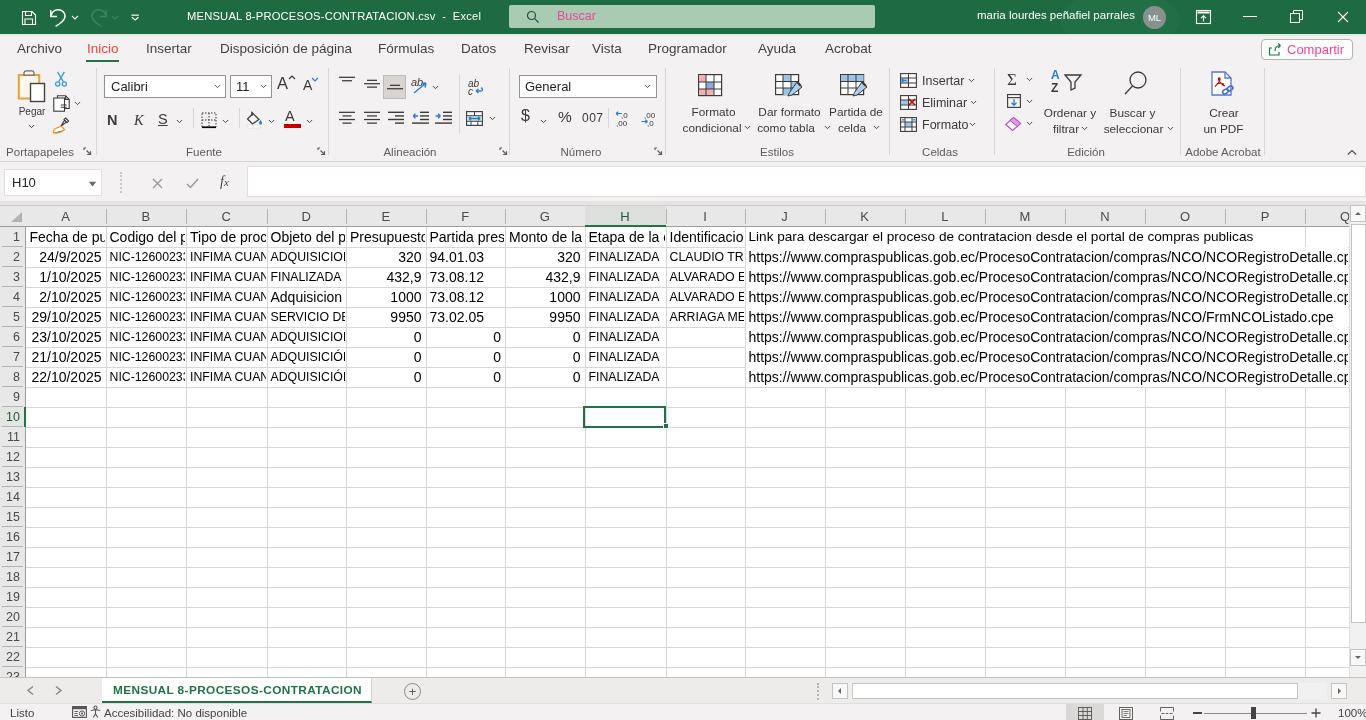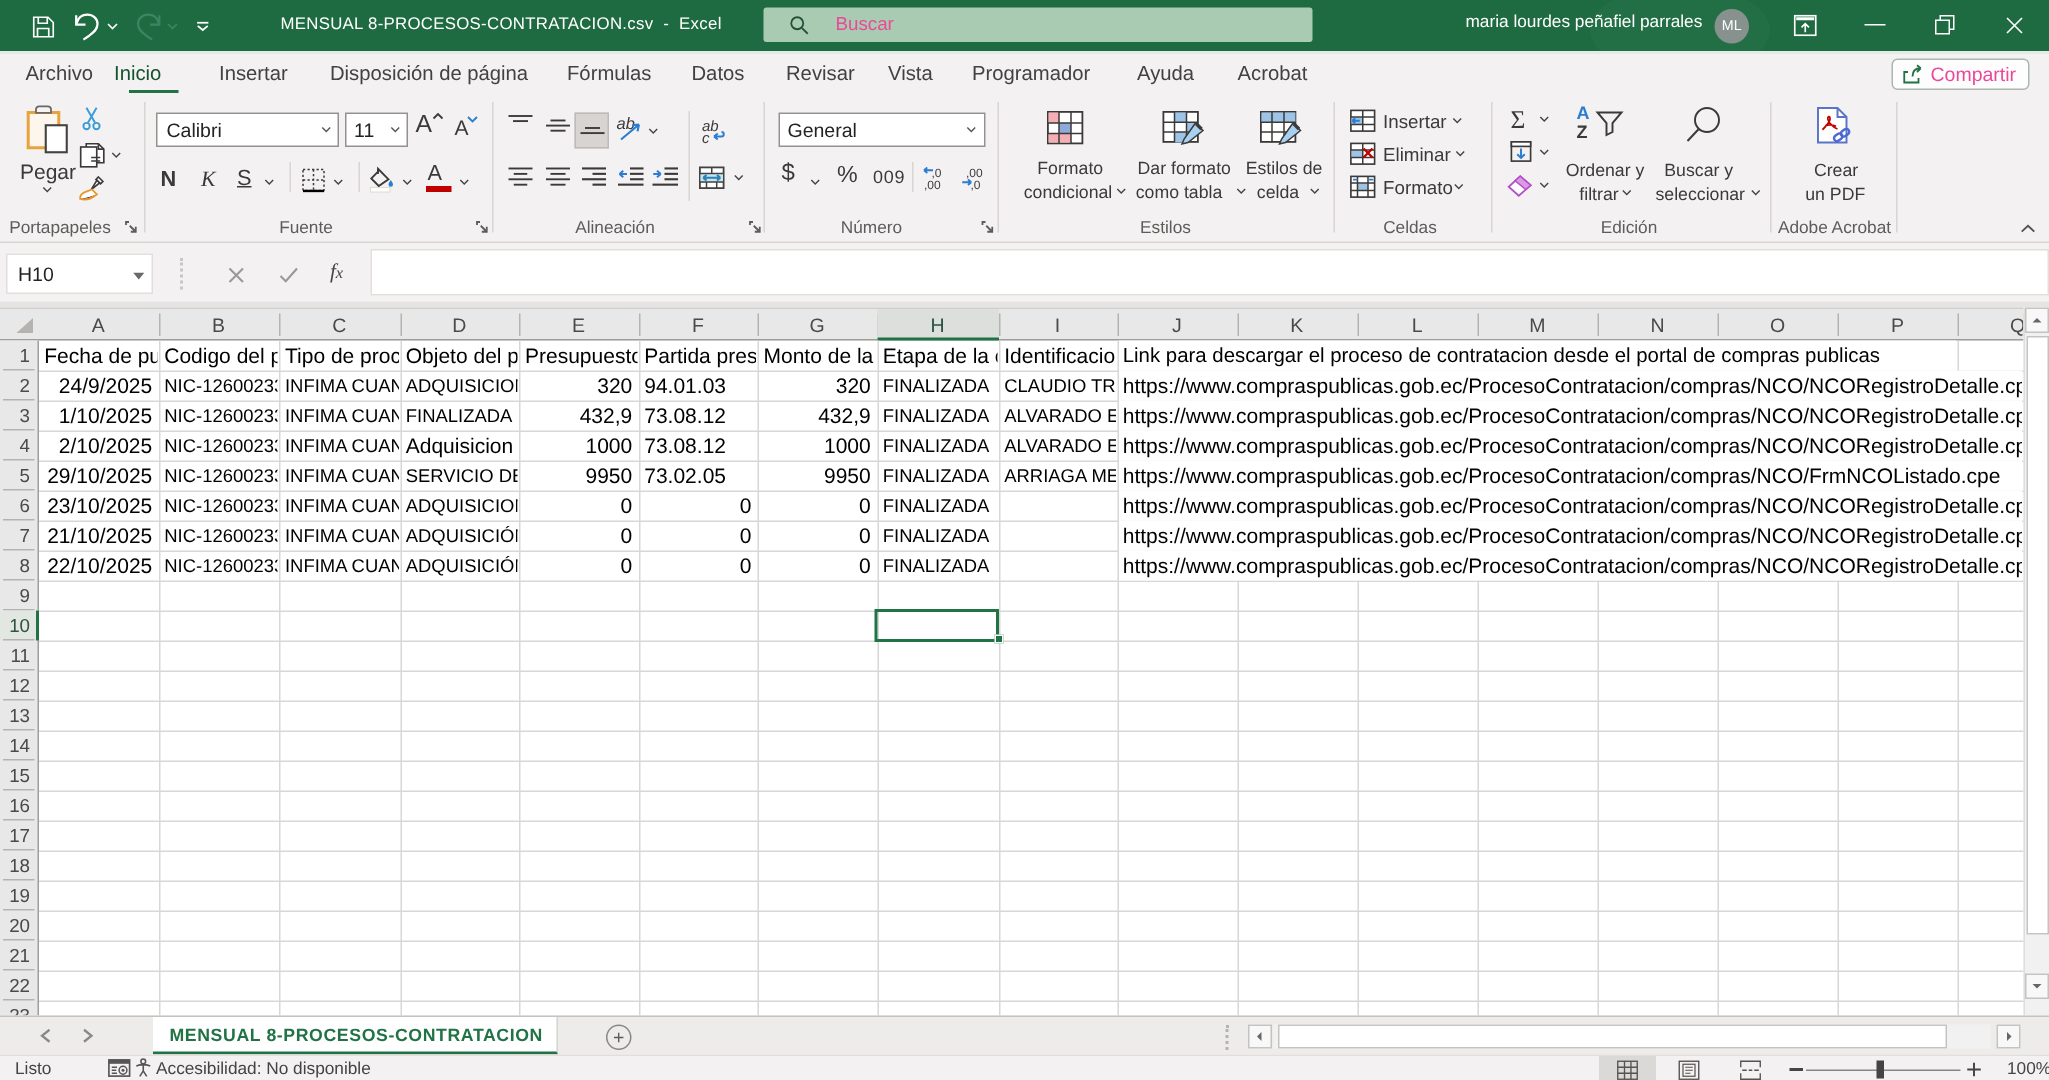--- a/index.html
+++ b/index.html
@@ -60,21 +60,21 @@
 <svg style="left:1290px;top:10px" width="13" height="13" viewBox="0 0 13 13">
 <rect x="0.5" y="3.5" width="9" height="9" fill="none" stroke="#fff" stroke-width="1"></rect>
 <path d="M3.5 3.5 V0.5 H12.5 V9.5 H9.5" fill="none" stroke="#fff" stroke-width="1"></path>
 </svg>
 <svg style="left:1337px;top:11px" width="12" height="12" viewBox="0 0 12 12">
 <path d="M1 1 L11 11 M11 1 L1 11" stroke="#fff" stroke-width="1.1"></path>
 </svg>
 <div class="ab" style="left:0;top:34px;width:1366px;height:127px;background:#f3f1f1"></div>
 <div class="ab" style="left:0;top:34px;width:1366px;height:2px;background:#e2ece5"></div>
 <div class="tabt" style="left:17px;color:#424242">Archivo</div>
-<div class="tabt" style="left:76px;color:#14532d">Inicio</div>
+<div class="tabt" style="left:87px;color:#ef4444">Inicio</div>
 <div class="tabt" style="left:146px;color:#424242">Insertar</div>
 <div class="tabt" style="left:220px;color:#424242">Disposición de página</div>
 <div class="tabt" style="left:378px;color:#424242">Fórmulas</div>
 <div class="tabt" style="left:461px;color:#424242">Datos</div>
 <div class="tabt" style="left:524px;color:#424242">Revisar</div>
 <div class="tabt" style="left:592px;color:#424242">Vista</div>
 <div class="tabt" style="left:648px;color:#424242">Programador</div>
 <div class="tabt" style="left:758px;color:#424242">Ayuda</div>
 <div class="tabt" style="left:825px;color:#424242">Acrobat</div>
 <div class="ab" style="left:86px;top:59.5px;width:33px;height:2.4px;background:#217346"></div>
@@ -91,21 +91,21 @@
 <div class="vsep" style="left:665px;top:68px;height:87px"></div>
 <div class="vsep" style="left:889px;top:68px;height:87px"></div>
 <div class="vsep" style="left:994px;top:68px;height:87px"></div>
 <div class="vsep" style="left:1180px;top:68px;height:87px"></div>
 <div class="vsep" style="left:1264px;top:68px;height:87px"></div>
 <svg style="left:17px;top:70px" width="30" height="32" viewBox="0 0 30 32">
 <rect x="1.8" y="5" width="20.4" height="23.5" fill="#fdf6ec" stroke="#e8a33d" stroke-width="2"></rect>
 <path d="M7 5.2 V2.6 A2.2 2.2 0 0 1 9.2 0.9 H14.8 A2.2 2.2 0 0 1 17 2.6 V5.2 Z" fill="#f6f3f2" stroke="#6b6967" stroke-width="1.2"></path>
 <rect x="13.5" y="13.5" width="14" height="18" fill="#fff" stroke="#444240" stroke-width="1.4"></rect>
 </svg>
-<div class="btxt" style="left:13px;top:106px;width:38px;font-size:14px">Pegar</div>
+<div class="btxt" style="left:13px;top:106px;width:38px;font-size:10px">Pegar</div>
 <svg class="car" style="left:28px;top:124px" width="8" height="5" viewBox="0 0 8 5">
     <path d="M1 0.8 L4 3.8 L7 0.8" fill="none" stroke="#444" stroke-width="1.1"></path>
   </svg>
 <svg style="left:55px;top:71px" width="12" height="17" viewBox="0 0 12 17">
 <path d="M2.6 0.8 L8.3 10.6 M9.4 0.8 L3.7 10.6" stroke="#3a9bd8" stroke-width="1.3" fill="none"></path>
 <circle cx="2.7" cy="13" r="2.1" fill="none" stroke="#3a9bd8" stroke-width="1.3"></circle>
 <circle cx="9.3" cy="13" r="2.1" fill="none" stroke="#3a9bd8" stroke-width="1.3"></circle>
 </svg>
 <svg style="left:53px;top:95px" width="17" height="17" viewBox="0 0 17 17">
 <path d="M4.5 3 V0.8 H12.6 L16.2 4.4 V13.5 H11.5" fill="#fff" stroke="#3b3a39" stroke-width="1.1"></path>
@@ -256,21 +256,21 @@
 <div class="ab" style="left:519px;top:75px;width:138px;height:23px;background:#fff;border:1px solid #949290"></div>
 <div class="ab" style="left:525px;top:79px;font-size:13px;color:#232323">General</div>
 <svg class="car" style="left:644px;top:84px" width="8" height="5" viewBox="0 0 8 5">
     <path d="M1 0.8 L4 3.8 L7 0.8" fill="none" stroke="#555" stroke-width="1.1"></path>
   </svg>
 <div class="ab" style="left:521px;top:107px;font-size:16px;color:#3b3a39">$</div>
 <svg class="car" style="left:540px;top:119px" width="8" height="5" viewBox="0 0 8 5">
     <path d="M1 0.8 L4 3.8 L7 0.8" fill="none" stroke="#444" stroke-width="1.1"></path>
   </svg>
 <div class="ab" style="left:558px;top:108px;font-size:15.5px;color:#3b3a39">%</div>
-<div class="ab" style="left:582px;top:111px;font-size:12px;color:#3b3a39;letter-spacing:.5px">009</div>
+<div class="ab" style="left:582px;top:111px;font-size:12px;color:#3b3a39;letter-spacing:.5px">007</div>
 <div class="vsep" style="left:608px;top:108px;height:20px"></div>
 <svg style="left:615px;top:110px" width="16" height="17" viewBox="0 0 16 17">
 <text x="6" y="8" font-size="8" fill="#3b3a39">,0</text>
     <text x="1" y="16" font-size="8" fill="#3b3a39">,00</text>
 <path d="M7 3.5 L1 3.5 M1 3.5 L3.2 1.7 M1 3.5 L3.2 5.3" fill="none" stroke="#2b7cd3" stroke-width="1.2"></path>
 </svg>
 <svg style="left:641px;top:110px" width="16" height="17" viewBox="0 0 16 17">
 <text x="3" y="8" font-size="8" fill="#3b3a39">,00</text>
     <text x="6" y="16" font-size="8" fill="#3b3a39">,0</text>
 <path d="M0.5 11.5 L6.5 11.5 M6.5 11.5 L4.3 9.7 M6.5 11.5 L4.3 13.3" fill="none" stroke="#2b7cd3" stroke-width="1.2"></path>
@@ -306,21 +306,21 @@
 <svg class="car" style="left:824px;top:125px" width="8" height="5" viewBox="0 0 8 5">
     <path d="M1 0.8 L4 3.8 L7 0.8" fill="none" stroke="#444" stroke-width="1.1"></path>
   </svg>
 <svg style="left:840px;top:74px" width="29" height="25" viewBox="0 0 29 25">
     <rect x="0.6" y="0.6" width="23" height="20" fill="#fff" stroke="#3b3a39" stroke-width="1.2"></rect>
     <rect x="1" y="1" width="22.6" height="6.5" fill="#9dc3e6"></rect>
     <path d="M0.6 7.5 H23.6 M0.6 14 H23.6 M8 0.6 V21 M16 0.6 V21" stroke="#3b3a39" stroke-width="1"></path>
     <path d="M22 8 L27 13 L17 21 L13 22 L14.5 18.5 Z" fill="#a8d0f0" stroke="#3b3a39" stroke-width="1"></path>
     <path d="M22.5 8.5 L26 12" stroke="#3b3a39" stroke-width="2.2"></path>
   </svg>
-<div class="btxt" style="left:826px;top:105px;width:60px">Estilos de</div>
+<div class="btxt" style="left:826px;top:105px;width:60px">Partida de</div>
 <div class="btxt" style="left:830px;top:121px;width:44px">celda</div>
 <svg class="car" style="left:873px;top:125px" width="8" height="5" viewBox="0 0 8 5">
     <path d="M1 0.8 L4 3.8 L7 0.8" fill="none" stroke="#444" stroke-width="1.1"></path>
   </svg>
 <div class="glabel" style="left:745px;top:146px;width:64px">Estilos</div>
 <svg style="left:900px;top:73px" width="17" height="15" viewBox="0 0 17 15">
     <rect x="0.6" y="0.6" width="15.8" height="13.8" fill="#fff" stroke="#3b3a39" stroke-width="1.1"></rect>
     <rect x="1" y="5.2" width="7" height="4.5" fill="#9dc3e6"></rect>
     <path d="M0.6 5 H16.4 M0.6 10 H16.4 M8.5 0.6 V14.4" stroke="#3b3a39" stroke-width="1"></path>
     <path d="M6.5 7.5 H1.5 M1.5 7.5 L3.5 5.8 M1.5 7.5 L3.5 9.2" fill="none" stroke="#2b7cd3" stroke-width="1.2"></path>

